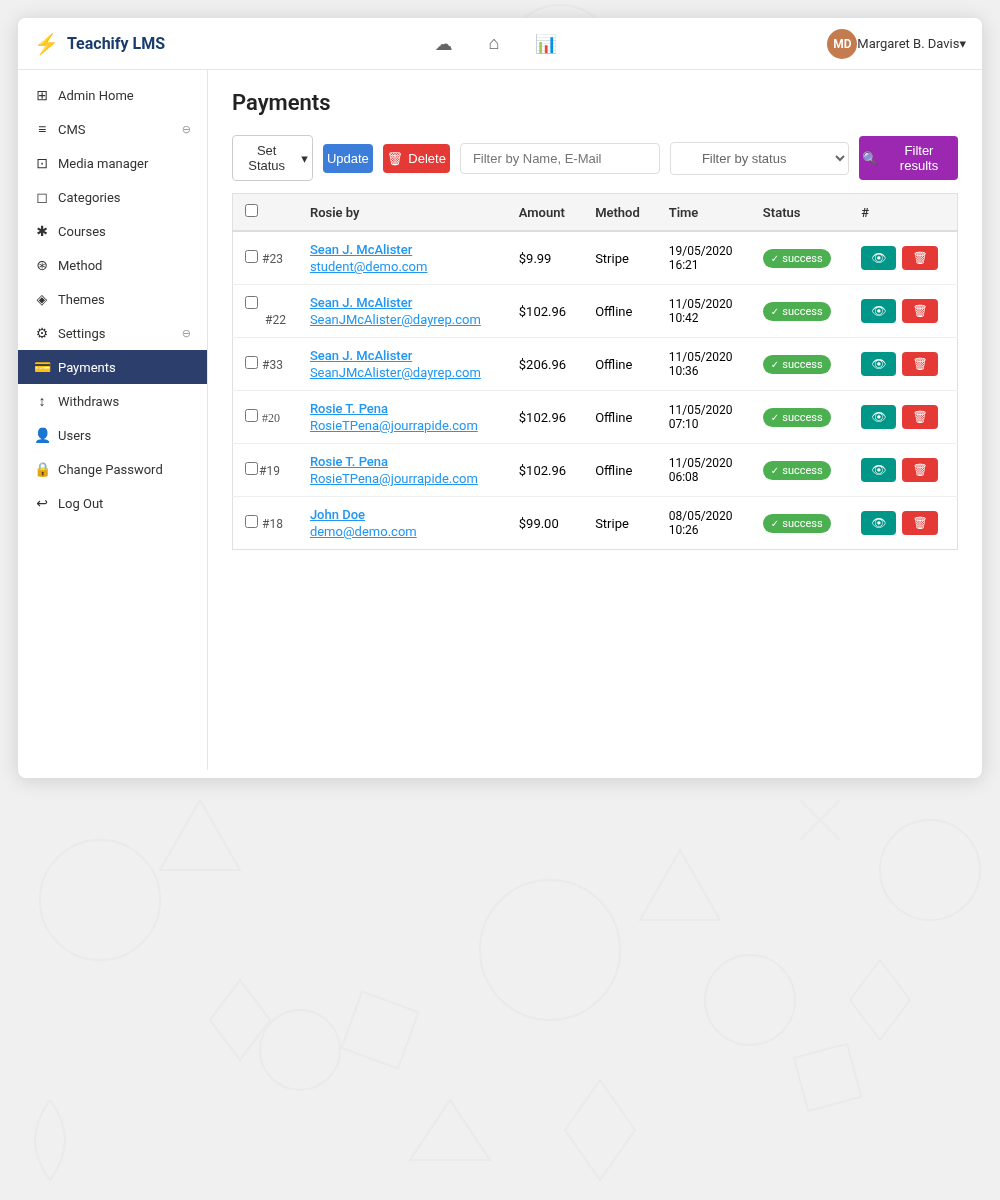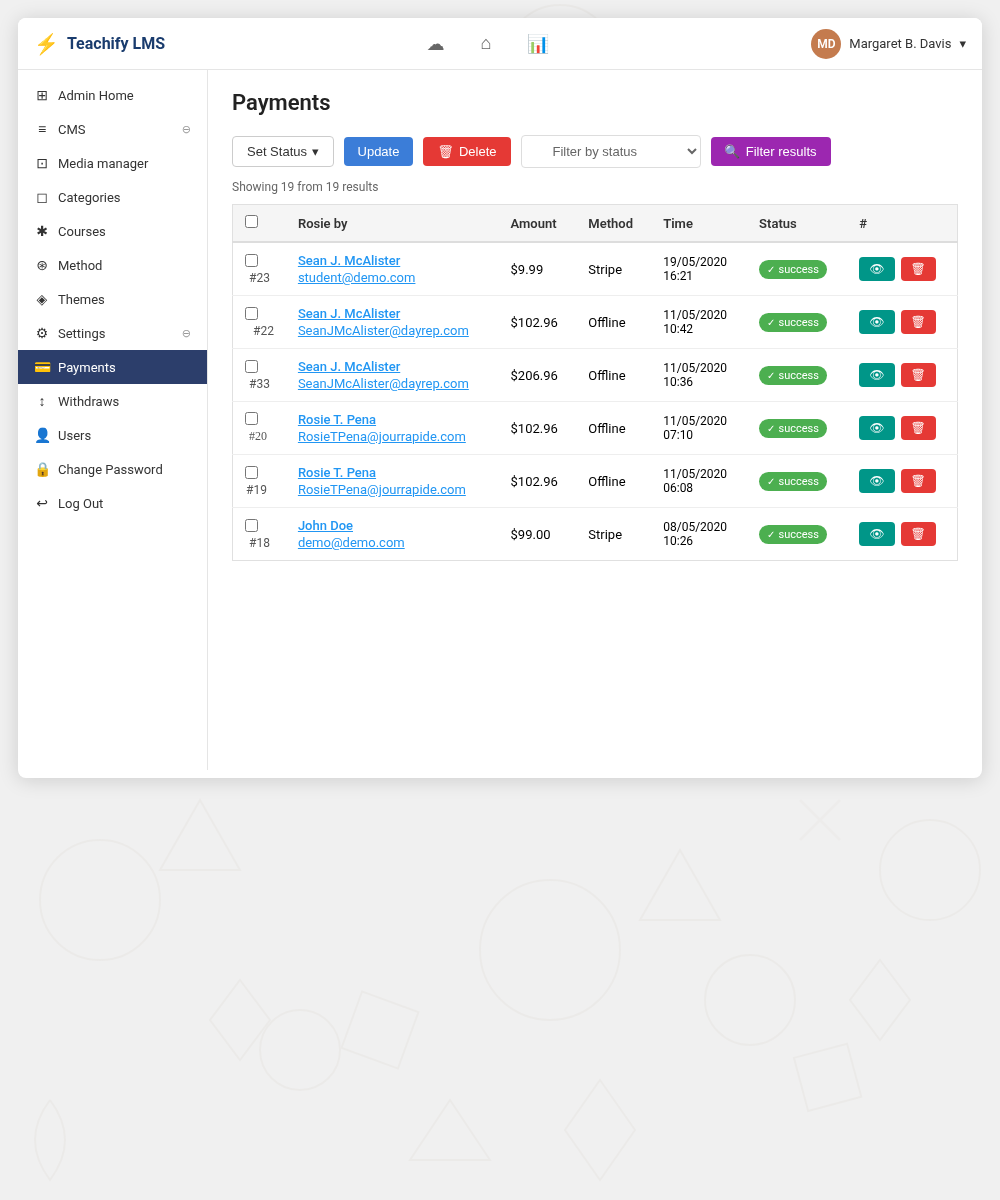--- a/index.html
+++ b/index.html
@@ -69,21 +69,20 @@
       color: #666;
       font-size: 18px;
       cursor: pointer;
       background: none;
       border: none;
       padding: 4px;
     }
     .navbar-user {
       display: flex;
       align-items: center;
-      gap: 8px;
       cursor: pointer;
       font-size: 13px;
       color: #333;
     }
     .navbar-user .avatar {
       width: 30px;
       height: 30px;
       border-radius: 50%;
       background: #c47b4e;
       display: flex;
@@ -152,21 +151,21 @@
 
     
     .toolbar {
       display: flex;
       align-items: center;
       gap: 10px;
       margin-bottom: 12px;
     }
 
     .btn {
-      padding: 7px 14px;
+      padding: 7px 4px;
       border-radius: 4px;
       border: none;
       cursor: pointer;
       font-size: 13px;
       font-weight: 500;
       display: inline-flex;
       align-items: center;
       gap: 5px;
     }
     .btn-outline {
@@ -420,33 +419,33 @@
           <span>Set Status</span>
           <span>▾</span>
         </button>
         <button class="btn btn-primary">
           <span>Update</span>
         </button>
         <button class="btn btn-danger">
           <span>🗑</span>
           <span>Delete</span>
         </button>
+        <input class="filter-input" type="text" placeholder="Filter by Name, E-Mail" style="">
         <select class="filter-select">
           <option>Filter by status</option>
           <option>Success</option>
           <option>Pending</option>
           <option>Failed</option>
         </select>
         <button class="btn btn-purple">
           <span>🔍</span>
           <span>Filter results</span>
         </button>
       </div>
 
-      <div class="results-info">Showing 19 from 19 results</div>
 
       <table class="payments-table">
         <thead>
           <tr>
             <th><input type="checkbox" style=""></th>
             <th>Rosie by</th>
             <th>Amount</th>
             <th>Method</th>
             <th>Time</th>
             <th>Status</th>
@@ -462,21 +461,21 @@
               <td style="font-size: 12px;">19/05/2020<br>16:21</td>
               <td><span class="badge-success">success</span></td>
               <td>
                 <div class="action-btns">
                   <button class="btn-sm btn-teal">👁</button>
                   <button class="btn-sm btn-red">🗑</button>
                 </div>
               </td>
             </tr>
             <tr>
-              <td><input type="checkbox" style=""><span style="margin-left: 8px; font-size: 12px; color: rgb(85, 85, 85);">#22</span></td>
+              <td><input type="checkbox" style=""><span style="margin-left: 20px; font-size: 12px; color: rgb(85, 85, 85);">#22</span></td>
               <td><a class="user-link" href="#">Sean J. McAlister</a><a class="user-email" href="#">SeanJMcAlister@dayrep.com</a></td>
               <td>$102.96</td>
               <td>Offline</td>
               <td style="font-size: 12px;">11/05/2020<br>10:42</td>
               <td><span class="badge-success">success</span></td>
               <td>
                 <div class="action-btns">
                   <button class="btn-sm btn-teal">👁</button>
                   <button class="btn-sm btn-red">🗑</button>
                 </div>

